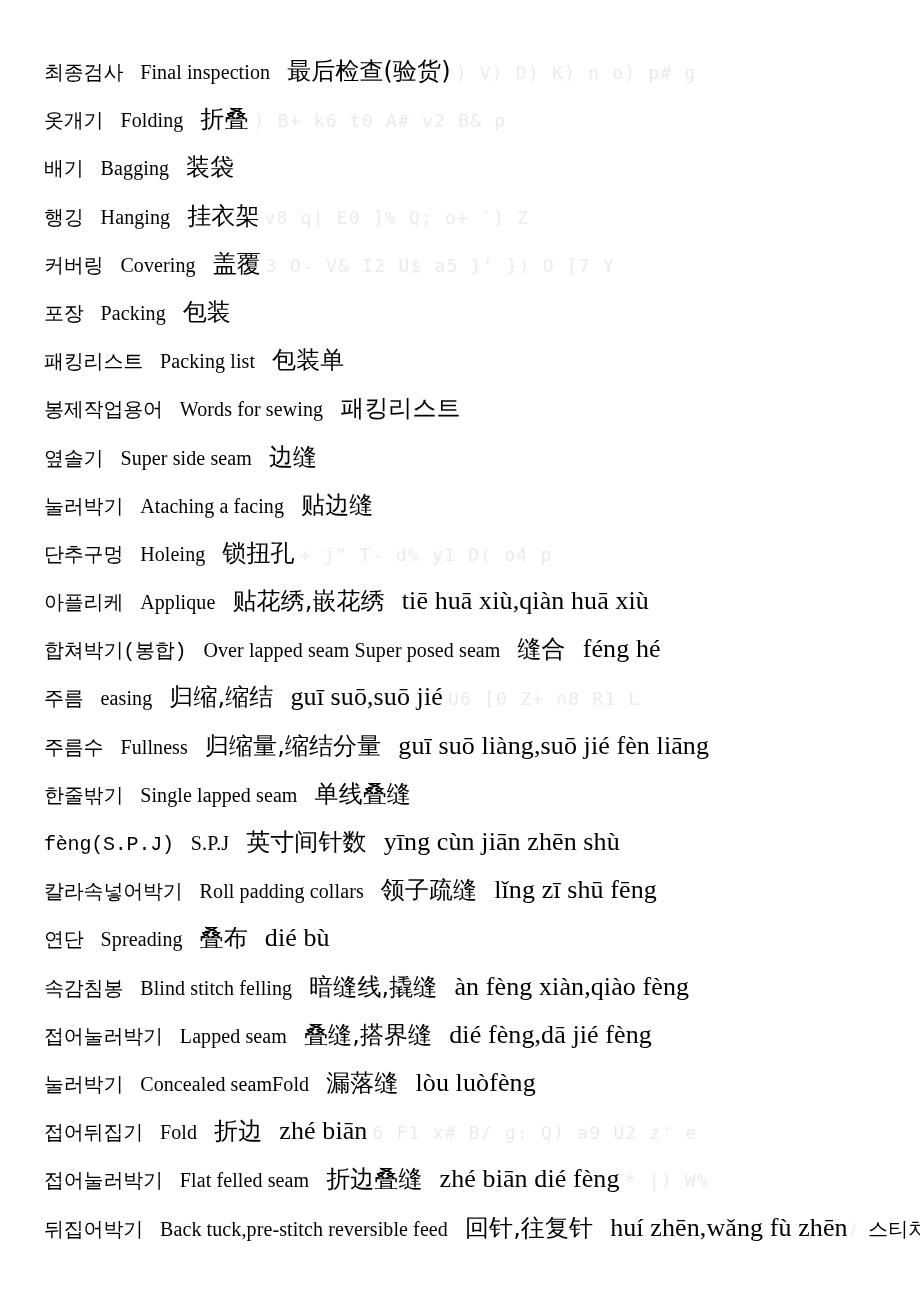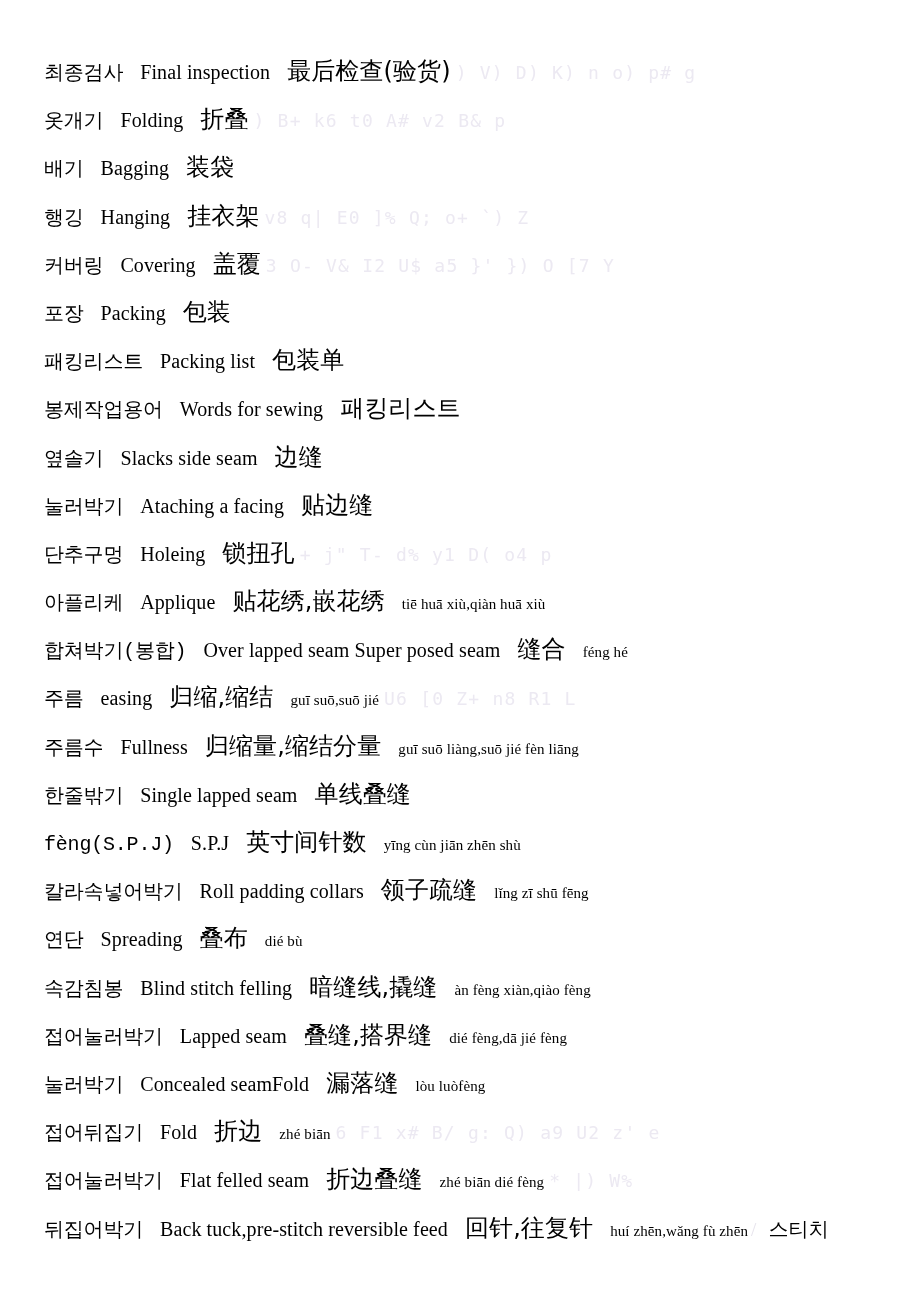--- a/index.html
+++ b/index.html
@@ -51,21 +51,21 @@
     font-size: 20px;
   }
 
   .zh {
     font-family: "DejaVu Sans", "Liberation Sans", sans-serif;
     font-size: 24px;
   }
 
   .py {
     font-family: "Liberation Serif", "DejaVu Serif", serif;
-    font-size: 15px;
+    font-size: 26px;
   }
 
   .sp { display: inline-block; width: 9px; }
   .sp-wide { display: inline-block; width: 17px; }
 
   .watermark {
     font-family: "DejaVu Sans Mono", "Liberation Mono", monospace;
     font-size: 18px;
     color: #ece9f2;
     letter-spacing: 1.2px;
@@ -89,21 +89,21 @@
 <div id="doc-page">
   <div id="glossary-list">
       <div class="glossary-row"><span class="ko">최종검사</span><span class="sp-wide"></span><span class="en">Final inspection</span><span class="sp-wide"></span><span class="zh">最后检查(验货)</span><span class="watermark">) V) D) K) n   o) p# g</span></div>
       <div class="glossary-row"><span class="ko">옷개기</span><span class="sp-wide"></span><span class="en">Folding</span><span class="sp-wide"></span><span class="zh">折叠</span><span class="watermark">) B+ k6 t0 A# v2 B&amp; p</span></div>
       <div class="glossary-row"><span class="ko">배기</span><span class="sp-wide"></span><span class="en">Bagging</span><span class="sp-wide"></span><span class="zh">装袋</span></div>
       <div class="glossary-row"><span class="ko">행깅</span><span class="sp-wide"></span><span class="en">Hanging</span><span class="sp-wide"></span><span class="zh">挂衣架</span><span class="watermark">v8 q| E0 ]% Q; o+ `) Z</span></div>
       <div class="glossary-row"><span class="ko">커버링</span><span class="sp-wide"></span><span class="en">Covering</span><span class="sp-wide"></span><span class="zh">盖覆</span><span class="watermark">3 O- V&amp; I2 U$ a5 }' }) O   [7 Y</span></div>
       <div class="glossary-row"><span class="ko">포장</span><span class="sp-wide"></span><span class="en">Packing</span><span class="sp-wide"></span><span class="zh">包装</span></div>
       <div class="glossary-row"><span class="ko">패킹리스트</span><span class="sp-wide"></span><span class="en">Packing list</span><span class="sp-wide"></span><span class="zh">包装单</span></div>
       <div class="glossary-row"><span class="ko">봉제작업용어</span><span class="sp-wide"></span><span class="en">Words for sewing</span><span class="sp-wide"></span><span class="zh">패킹리스트</span></div>
-      <div class="glossary-row"><span class="ko">옆솔기</span><span class="sp-wide"></span><span class="en">Slacks side seam</span><span class="sp-wide"></span><span class="zh">边缝</span></div>
+      <div class="glossary-row"><span class="ko">옆솔기</span><span class="sp-wide"></span><span class="en">Super side seam</span><span class="sp-wide"></span><span class="zh">边缝</span></div>
       <div class="glossary-row"><span class="ko">눌러박기</span><span class="sp-wide"></span><span class="en">Ataching a facing</span><span class="sp-wide"></span><span class="zh">贴边缝</span></div>
       <div class="glossary-row"><span class="ko">단추구멍</span><span class="sp-wide"></span><span class="en">Holeing</span><span class="sp-wide"></span><span class="zh">锁扭孔</span><span class="watermark">+ j" T- d% y1 D( o4 p</span></div>
       <div class="glossary-row"><span class="ko">아플리케</span><span class="sp-wide"></span><span class="en">Applique</span><span class="sp-wide"></span><span class="zh">贴花绣,嵌花绣</span><span class="sp-wide"></span><span class="py">tiē huā xiù,qiàn huā xiù</span></div>
       <div class="glossary-row"><span class="ko">합쳐박기(봉합)</span><span class="sp-wide"></span><span class="en">Over lapped seam Super posed seam</span><span class="sp-wide"></span><span class="zh">缝合</span><span class="sp-wide"></span><span class="py">féng hé</span></div>
       <div class="glossary-row"><span class="ko">주름</span><span class="sp-wide"></span><span class="en">easing</span><span class="sp-wide"></span><span class="zh">归缩,缩结</span><span class="sp-wide"></span><span class="py">guī suō,suō jié</span><span class="watermark">U6 [0 Z+ n8 R1 L</span></div>
       <div class="glossary-row"><span class="ko">주름수</span><span class="sp-wide"></span><span class="en">Fullness</span><span class="sp-wide"></span><span class="zh">归缩量,缩结分量</span><span class="sp-wide"></span><span class="py">guī suō liàng,suō jié fèn liāng</span></div>
       <div class="glossary-row"><span class="ko">한줄밖기</span><span class="sp-wide"></span><span class="en">Single lapped seam</span><span class="sp-wide"></span><span class="zh">单线叠缝</span></div>
       <div class="glossary-row"><span class="ko">fèng(S.P.J)</span><span class="sp-wide"></span><span class="en">S.P.J</span><span class="sp-wide"></span><span class="zh">英寸间针数</span><span class="sp-wide"></span><span class="py">yīng cùn jiān zhēn shù</span></div>
       <div class="glossary-row"><span class="ko">칼라속넣어박기</span><span class="sp-wide"></span><span class="en">Roll padding collars</span><span class="sp-wide"></span><span class="zh">领子疏缝</span><span class="sp-wide"></span><span class="py">lǐng zī shū fēng</span></div>
       <div class="glossary-row"><span class="ko">연단</span><span class="sp-wide"></span><span class="en">Spreading</span><span class="sp-wide"></span><span class="zh">叠布</span><span class="sp-wide"></span><span class="py">dié bù</span></div>

